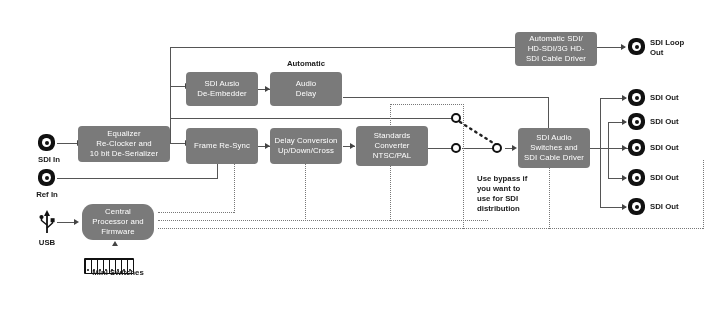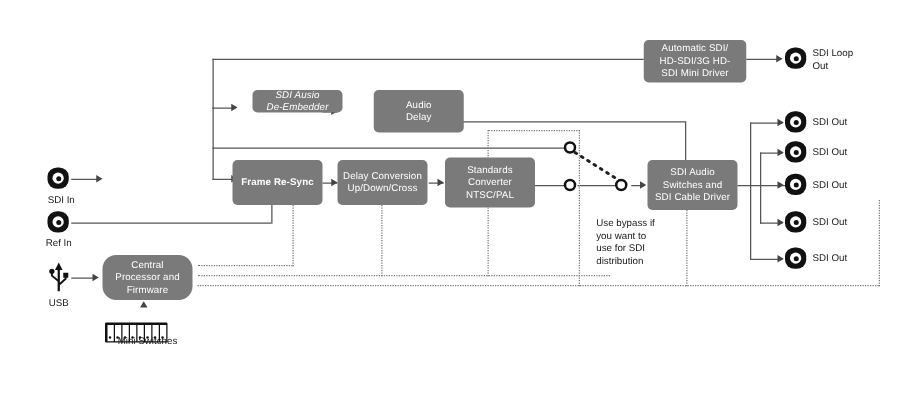--- a/index.html
+++ b/index.html
@@ -9,20 +9,21 @@
   }
   .blk{
     position:absolute;background:#7a7a7a;border-radius:4px;color:#ffffff;
     display:flex;align-items:center;justify-content:center;text-align:center;
     font-size:7.8px;line-height:10px;letter-spacing:.1px;padding:2px;
     box-sizing:border-box;white-space:pre-line;
   }
   .lbl{
     position:absolute;color:#1a1a1a;font-size:7.8px;line-height:10px;
     white-space:pre-line;
+    font-weight:bold;
   }
   .lbl.c{text-align:center;}
   .ln{position:absolute;background:#555555;}
   .ln.h{height:1px;}
   .ln.v{width:1px;}
   .dot{position:absolute;}
   .dot.h{height:0;border-top:1px dotted #777777;}
   .dot.v{width:0;border-left:1px dotted #777777;}
   .arw{position:absolute;width:0;height:0;
     border-top:3.2px solid transparent;border-bottom:3.2px solid transparent;
@@ -117,39 +118,42 @@
   <div class="dot v" style="left:390px;top:104px;height:117px;"></div>
   <div class="dot v" style="left:463px;top:104px;height:125px;"></div>
   <div class="dot h" style="left:390px;top:104px;width:74px;"></div>
   <div class="dot v" style="left:549px;top:160px;height:69px;"></div>
   <div class="dot v" style="left:703px;top:160px;height:69px;"></div>
 
   <svg style="position:absolute;left:452px;top:112px;width:52px;height:44px;">
     <line x1="8" y1="10" x2="46" y2="34" stroke="#222222" stroke-width="2.4" stroke-dasharray="1.5,4.5" stroke-linecap="round"></line>
   </svg>
 
-
-  <div class="blk" style="left:202px;top:72px;width:72px;height:18px;font-style:italic;">SDI Ausio
+  <div class="blk" style="left:78px;top:126px;width:92px;height:36px;">Equalizer
+Re-Clocker and
+10 bit De-Serializer</div>
+
+  <div class="blk" style="left:186px;top:72px;width:72px;height:34px;">SDI Ausio
 De-Embedder</div>
 
-  <div class="blk" style="left:270px;top:72px;width:72px;height:34px;margin-left:29px;">Audio
+  <div class="blk" style="left:270px;top:72px;width:72px;height:34px;">Audio
 Delay</div>
 
-  <div class="blk" style="left:186px;top:128px;width:72px;height:36px;font-weight:bold;">Frame Re-Sync</div>
+  <div class="blk" style="left:186px;top:128px;width:72px;height:36px;">Frame Re-Sync</div>
 
   <div class="blk" style="left:270px;top:128px;width:72px;height:36px;">Delay Conversion
 Up/Down/Cross</div>
 
   <div class="blk" style="left:356px;top:126px;width:72px;height:40px;">Standards
 Converter
 NTSC/PAL</div>
 
   <div class="blk" style="left:515px;top:32px;width:82px;height:34px;">Automatic SDI/
 HD-SDI/3G HD-
-SDI Mini Driver</div>
+SDI Cable Driver</div>
 
   <div class="blk" style="left:518px;top:128px;width:72px;height:40px;">SDI Audio
 Switches and
 SDI Cable Driver</div>
 
   <div class="blk" style="left:82px;top:204px;width:72px;height:36px;border-radius:11px;">Central
 Processor and
 Firmware</div>
 
   <div class="node" style="left:451px;top:113px;"></div>
@@ -214,19 +218,20 @@
   <div class="bnc" style="left:628px;top:169px;">
       <i></i>
     </div>
   <div class="lbl" style="left:650px;top:173px;width:60px;">SDI Out</div>
 
   <div class="bnc" style="left:628px;top:198px;">
       <i></i>
     </div>
   <div class="lbl" style="left:650px;top:202px;width:60px;">SDI Out</div>
 
+  <div class="lbl c" style="left:256px;top:59px;width:100px;">Automatic</div>
 
   <div class="lbl" style="left:477px;top:174px;width:60px;">Use bypass if
 you want to
 use for SDI
 distribution</div>
 
 </div>
 
 </body></html>

